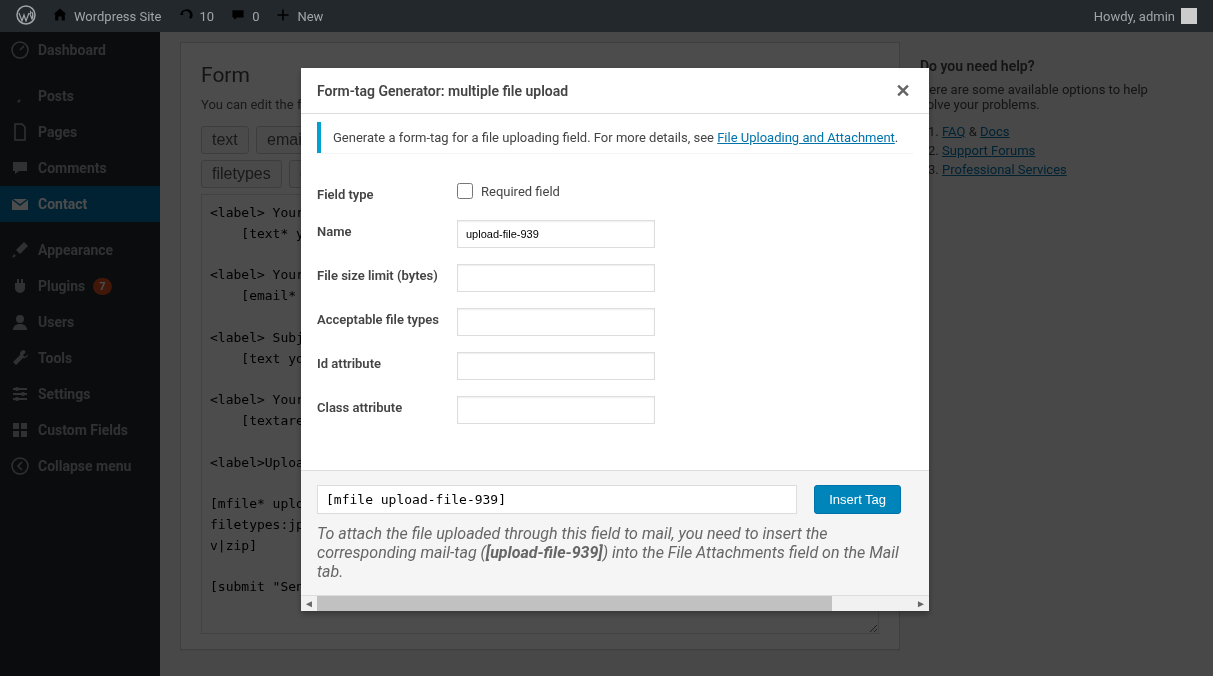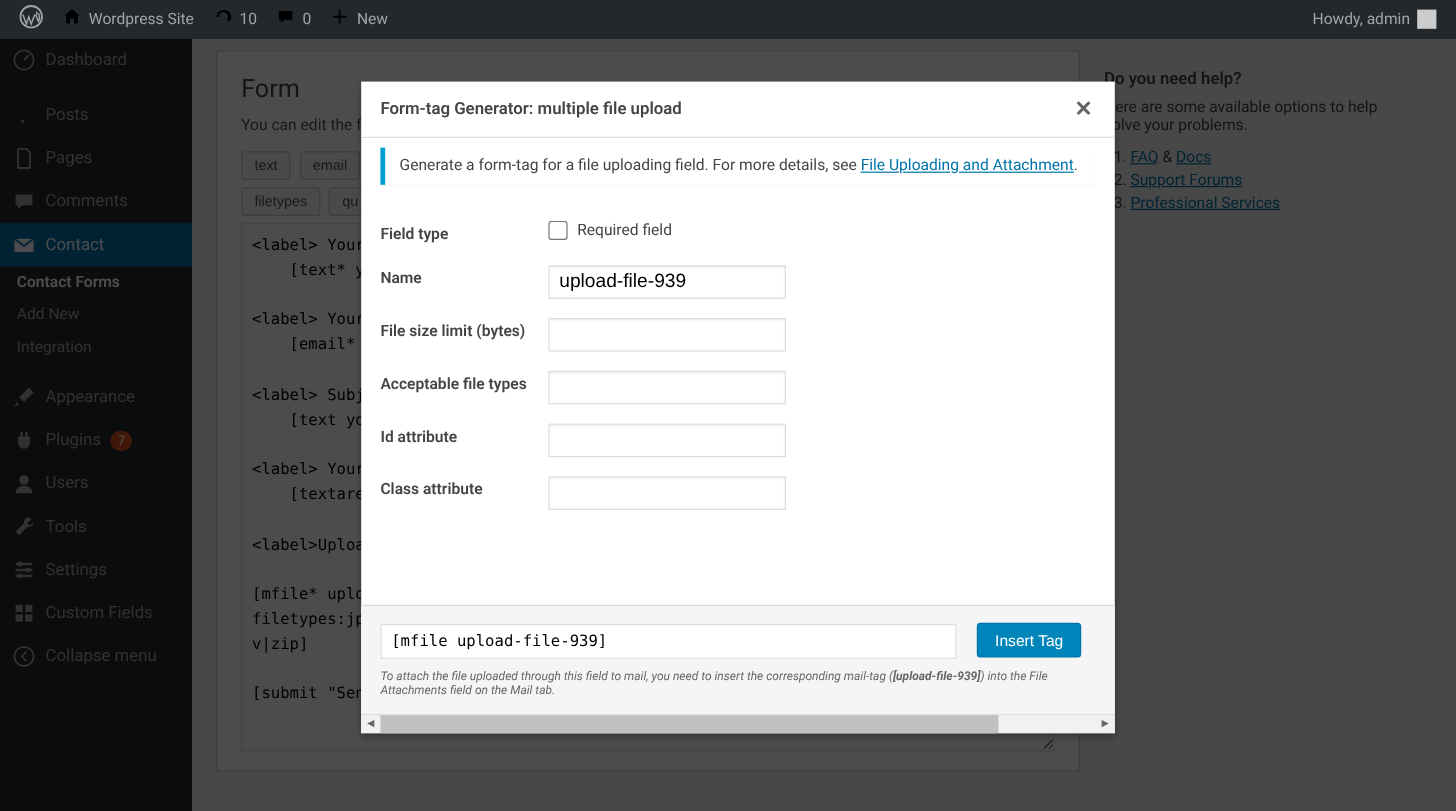--- a/index.html
+++ b/index.html
@@ -6,36 +6,36 @@
 body { font-family: -apple-system, BlinkMacSystemFont, "Segoe UI", Roboto, Oxygen-Sans, Ubuntu, Cantarell, "Helvetica Neue", sans-serif; font-size: 13px; color: #444; background: #f1f1f1; overflow: hidden; }
 
 
 #adminbar { position: fixed; top: 0; left: 0; right: 0; height: 32px; background: #23282d; color: #eee; display: flex; align-items: flex-start; padding: 0 8px; z-index: 100; font-size: 13px; }
 #adminbar .ab-item { display: flex; align-items: center; gap: 6px; padding: 0 8px; height: 32px; color: #a0a5aa; cursor: pointer; }
 #adminbar .right { margin-left: auto; display: flex; align-items: center; gap: 6px; }
 #adminbar .avatar { width: 16px; height: 16px; background: #ccc; }
 
 
 #adminmenu { position: fixed; top: 32px; left: 0; bottom: 0; width: 160px; background: #23282d; color: #eee; z-index: 50; }
-#adminmenu .menu-item { display: flex; align-items: center; gap: 8px; padding: 8px 10px; color: #a0a5aa; cursor: pointer; font-size: 14px; }
+#adminmenu .menu-item { display: flex; align-items: center; gap: 8px; padding: 8px 10px; color: #a0a5aa; cursor: pointer; font-size: 14px; font-weight: bold; }
 #adminmenu .menu-item.current { background: #0073aa; color: #fff; position: relative; }
 #adminmenu .menu-item.current::after { content: ""; position: absolute; right: -8px; top: 50%; transform: translateY(-50%); border: 8px solid transparent; border-right-color: #f1f1f1; }
 #adminmenu .submenu .sub-item { padding: 6px 10px 6px 14px; color: #a0a5aa; cursor: pointer; font-size: 13px; }
 #adminmenu .submenu .sub-item.current { color: #fff; font-weight: 600; }
 #adminmenu .icon { width: 20px; height: 20px; display: flex; align-items: center; justify-content: center; }
 #adminmenu .count { background: #d54e21; color: #fff; border-radius: 10px; padding: 0 6px; font-size: 11px; line-height: 17px; display: inline-block; }
 #adminmenu svg { fill: currentColor; }
 
 
 #content { margin-left: 160px; margin-top: 32px; padding: 0 20px 20px; height: calc(100vh - 32px); overflow: hidden; }
 .panel { background: #fff; border: 1px solid #ccd0d4; margin-top: 10px; padding: 20px 20px 12px; width: 720px; float: left; box-shadow: 0 1px 1px rgba(0,0,0,.04); }
 .panel h2 { font-size: 21px; font-weight: 400; margin-bottom: 10px; }
 .panel p { font-size: 13px; color: #555; margin-bottom: 14px; }
 .tag-row { margin-bottom: 6px; }
-.tag-btn { background: #f7f7f7; border: 1px solid #ccc; border-radius: 3px; padding: 4px 10px; font-size: 12px; color: #555; cursor: pointer; margin-right: 4px; }
+.tag-btn { background: #f7f7f7; border: 1px solid #ccc; border-radius: 3px; padding: 4px 10px; font-size: 16px; color: #555; cursor: pointer; margin-right: 4px; }
 textarea.form-code { width: 100%; height: 440px; font-family: Consolas, Monaco, monospace; font-size: 13px; padding: 8px; border: 1px solid #ddd; resize: both; line-height: 1.6; }
 
 .help-box { float: left; margin-left: 20px; width: 250px; padding: 26px 0; }
 .help-box h3 { font-size: 14px; font-weight: 600; margin-bottom: 8px; }
 .help-box p { font-size: 13px; margin-bottom: 12px; }
 .help-box ol { padding-left: 22px; }
 .help-box li { margin-bottom: 4px; }
 .help-box a { color: #0073aa; text-decoration: underline; }
 
 
@@ -43,28 +43,28 @@
 #overlay-left { position: fixed; top: 32px; left: 0; bottom: 0; width: 160px; background: rgba(0,0,0,0.7); z-index: 60; }
 
 #modal { position: fixed; top: 68px; left: 301px; width: 628px; height: 543px; background: #fff; z-index: 300; box-shadow: 0 3px 6px rgba(0,0,0,.3); display: flex; flex-direction: column; }
 #modal-header { padding: 12px 16px; border-bottom: 1px solid #ddd; font-size: 14px; font-weight: 600; display: flex; align-items: center; justify-content: space-between; }
 #modal-close { cursor: pointer; font-size: 18px; color: #666; width: 20px; text-align: center; }
 #modal-body { flex: 1; overflow: auto; padding: 8px 16px 16px; }
 .notice { border-left: 4px solid #00a0d2; background: #fff; box-shadow: 0 1px 1px rgba(0,0,0,.04); padding: 8px 12px; font-size: 13px; margin-bottom: 30px; }
 .notice a { color: #0073aa; text-decoration: underline; }
 .form-row { display: flex; align-items: flex-start; margin-bottom: 16px; }
 .form-row label { width: 140px; font-size: 13px; font-weight: 600; padding-top: 4px; line-height: 1.3; }
-.form-row input[type=text] { width: 198px; padding: 3px 8px; border: 1px solid #ddd; font-size: 16px; height: 28px; box-shadow: inset 0 1px 2px rgba(0,0,0,.07); }
+.form-row input[type=text] { width: 198px; padding: 3px 8px; border: 1px solid #ddd; font-size: 11px; height: 28px; box-shadow: inset 0 1px 2px rgba(0,0,0,.07); }
 .form-row .check-wrap { display: flex; align-items: flex-end; gap: 8px; font-size: 13px; font-weight: normal; }
 .form-row input[type=checkbox] { width: 16px; height: 16px; }
 
 #modal-footer { background: #f5f5f5; border-top: 1px solid #ddd; padding: 14px 16px; position: relative; }
 #modal-footer input.tag-out { width: 480px; padding: 6px 8px; font-family: Consolas, Monaco, monospace; font-size: 13px; border: 1px solid #ddd; }
 #modal-footer .insert-btn { background: #0085ba; border: 1px solid #0073aa; color: #fff; padding: 6px 14px; border-radius: 3px; font-size: 13px; cursor: pointer; margin-left: 14px; }
-#modal-footer .hint { font-style: italic; color: #666; font-size: 10px; margin-top: 10px; }
+#modal-footer .hint { font-style: italic; color: #666; font-size: 16px; margin-top: 10px; }
 #modal-scroll { height: 16px; background: #f1f1f1; position: relative; border-top: 1px solid #ddd; }
 #modal-scroll .thumb { position: absolute; left: 0; width: 82%; height: 100%; background: #c1c1c1; }
 #modal-scroll .arrow-l, #modal-scroll .arrow-r { position: absolute; width: 16px; height: 16px; top: 0; font-size: 10px; text-align: center; line-height: 16px; color: #666; }
 #modal-scroll .arrow-l { left: 0; }
 #modal-scroll .arrow-r { right: 0; }
 </style>
 </head>
 <body>
 
 <div id="adminbar">
@@ -144,25 +144,20 @@
     </div>
   <div class="menu-item current">
       <span class="icon">
         <svg width="20" height="20" viewBox="0 0 20 20">
           <rect x="2" y="5" width="16" height="11" fill="currentColor"></rect>
           <path d="M2 5l8 6 8-6" fill="none" stroke="#0073aa" stroke-width="1.5"></path>
         </svg>
       </span>
       <span>Contact</span>
     </div>
-  <div class="submenu">
-    <div class="sub-item current">Contact Forms</div>
-    <div class="sub-item">Add New</div>
-    <div class="sub-item">Integration</div>
-  </div>
   <div style="height:10px"></div>
   <div class="menu-item">
       <span class="icon">
         <svg width="20" height="20" viewBox="0 0 20 20">
           <path d="M14 2l4 4-8 8-4-4zM4 14l-2 4 4-2z"></path>
         </svg>
       </span>
       <span>Appearance</span>
     </div>
   <div class="menu-item">

